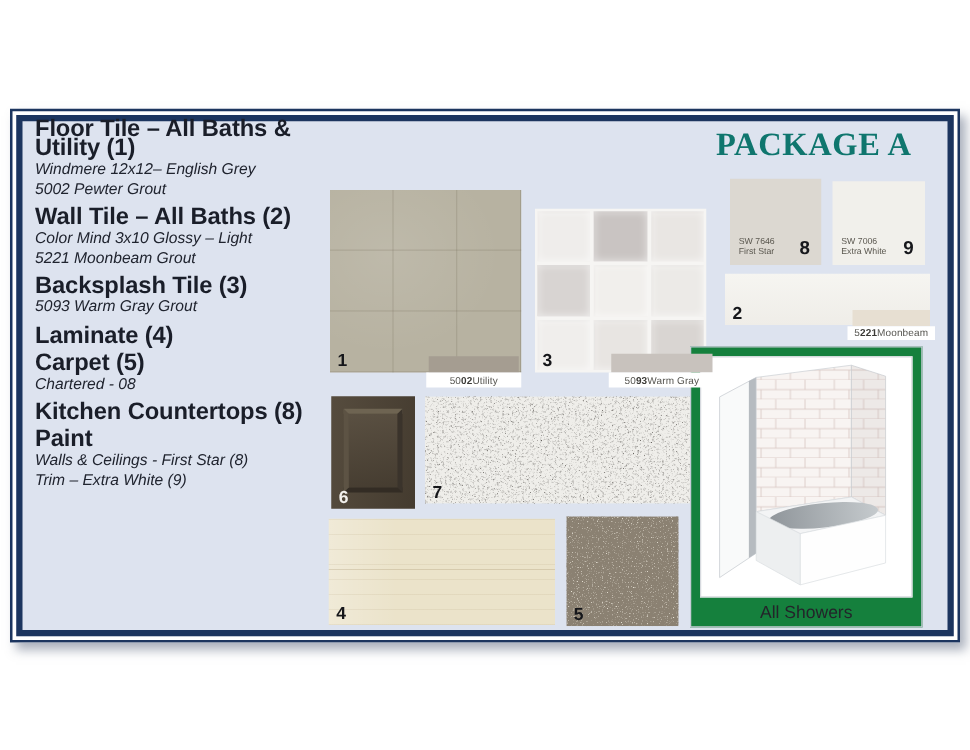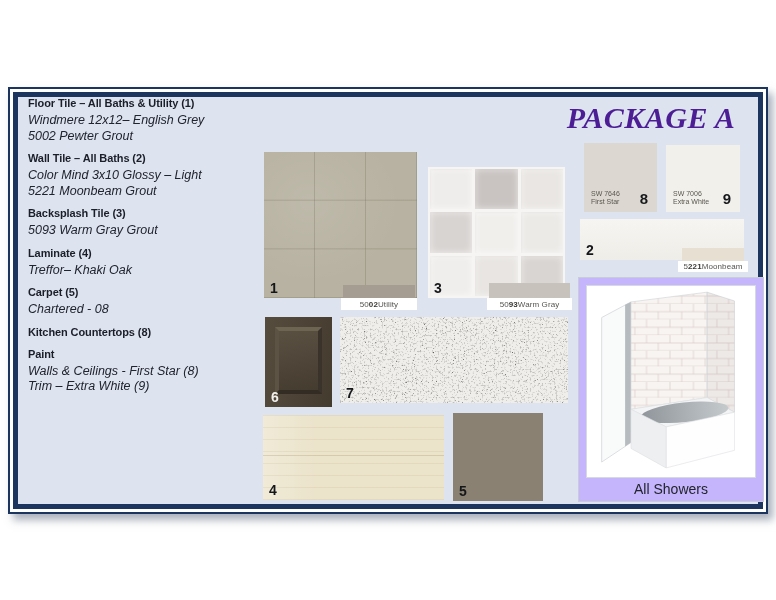--- a/index.html
+++ b/index.html
@@ -9,27 +9,27 @@
   
   .board-wrap{position:absolute;left:8px;top:87px;width:760px;height:427px;
               box-shadow:5px 6px 8px rgba(88,99,124,.5);}
   .outer-line{position:absolute;inset:0;border:2px solid #1c355f;}
   .board{position:absolute;inset:5px;border:5px solid #1c355f;background:#dde3ef;}
   .inner{position:relative;width:100%;height:100%;}
 
   
   .legend{position:absolute;left:10px;top:-1px;width:252px;}
   .group{margin-bottom:7px;}
-  .g-head{font-size:11px;line-height:15px;font-weight:700;color:#1a1e29;margin-bottom:2px;letter-spacing:-.1px;}
+  .g-head{font-size:19px;line-height:15px;font-weight:700;color:#1a1e29;margin-bottom:2px;letter-spacing:-.1px;}
   .g-line{font-size:12.5px;line-height:15.5px;color:#20242f;font-style:italic;}
 
   
   .title{position:absolute;left:537px;top:4px;width:192px;text-align:center;
-         font-family:"Liberation Serif", serif;font-style:italic;font-weight:700;
-         font-size:30px;color:#4c1d95;letter-spacing:.5px;}
+         font-family:"Liberation Serif", serif;font-weight:700;
+         font-size:26px;color:#0f766e;letter-spacing:.5px;}
 
   
   .sw{position:absolute;box-sizing:border-box;}
   .num{position:absolute;left:6px;bottom:3px;font-size:14px;font-weight:700;color:#15161a;z-index:3;line-height:1;}
   .num.light{color:#f2f0ec;}
   .chip{position:absolute;z-index:3;}
   .lab{position:absolute;background:#ffffff;display:flex;align-items:center;justify-content:center;
        font-size:8px;color:#55544f;z-index:3;letter-spacing:.1px;white-space:nowrap;}
   .lab b{font-weight:700;color:#3a3935;}
 
@@ -77,21 +77,21 @@
   .fillsvg{display:block;}
 
   
   .lam{left:245px;top:318px;width:181px;height:85px;background-color:#ebe3ca;
     background-image:
       repeating-linear-gradient(180deg, rgba(150,125,80,.10) 0 1px, transparent 1px 12px),
       linear-gradient(180deg, transparent 0 47%, rgba(140,115,70,.22) 47% 48%, transparent 48%),
       linear-gradient(90deg, rgba(255,255,255,.25), transparent 30%);}
 
   
-  .shower{left:560px;top:180px;width:186px;height:225px;background:#c4b5fd;
+  .shower{left:534px;top:180px;width:186px;height:225px;background:#15803d;
           border:1px solid #c7ccd7;display:flex;flex-direction:column;
           padding:7px 7px 1px;box-sizing:border-box;}
   .sh-illus{flex:1;border:1px solid #d6d9de;display:flex;align-items:center;
             justify-content:center;overflow:hidden;background:#ffffff;}
   .sh-cap{height:22px;display:flex;align-items:center;justify-content:center;
           font-size:14px;color:#23242a;}
 </style>
 </head>
 <body>
 
@@ -111,21 +111,20 @@
             <div class="g-head">Wall Tile – All Baths (2)</div>
             <div class="g-line">Color Mind 3x10 Glossy – Light</div>
             <div class="g-line">5221 Moonbeam Grout</div>
           </div>
           <div class="group">
             <div class="g-head">Backsplash Tile (3)</div>
             <div class="g-line">5093 Warm Gray Grout</div>
           </div>
           <div class="group">
             <div class="g-head">Laminate (4)</div>
-            <div class="g-line">Treffor– Khaki Oak</div>
           </div>
           <div class="group">
             <div class="g-head">Carpet (5)</div>
             <div class="g-line">Chartered - 08</div>
           </div>
           <div class="group">
             <div class="g-head">Kitchen Countertops (8)</div>
           </div>
           <div class="group">
             <div class="g-head">Paint</div>

